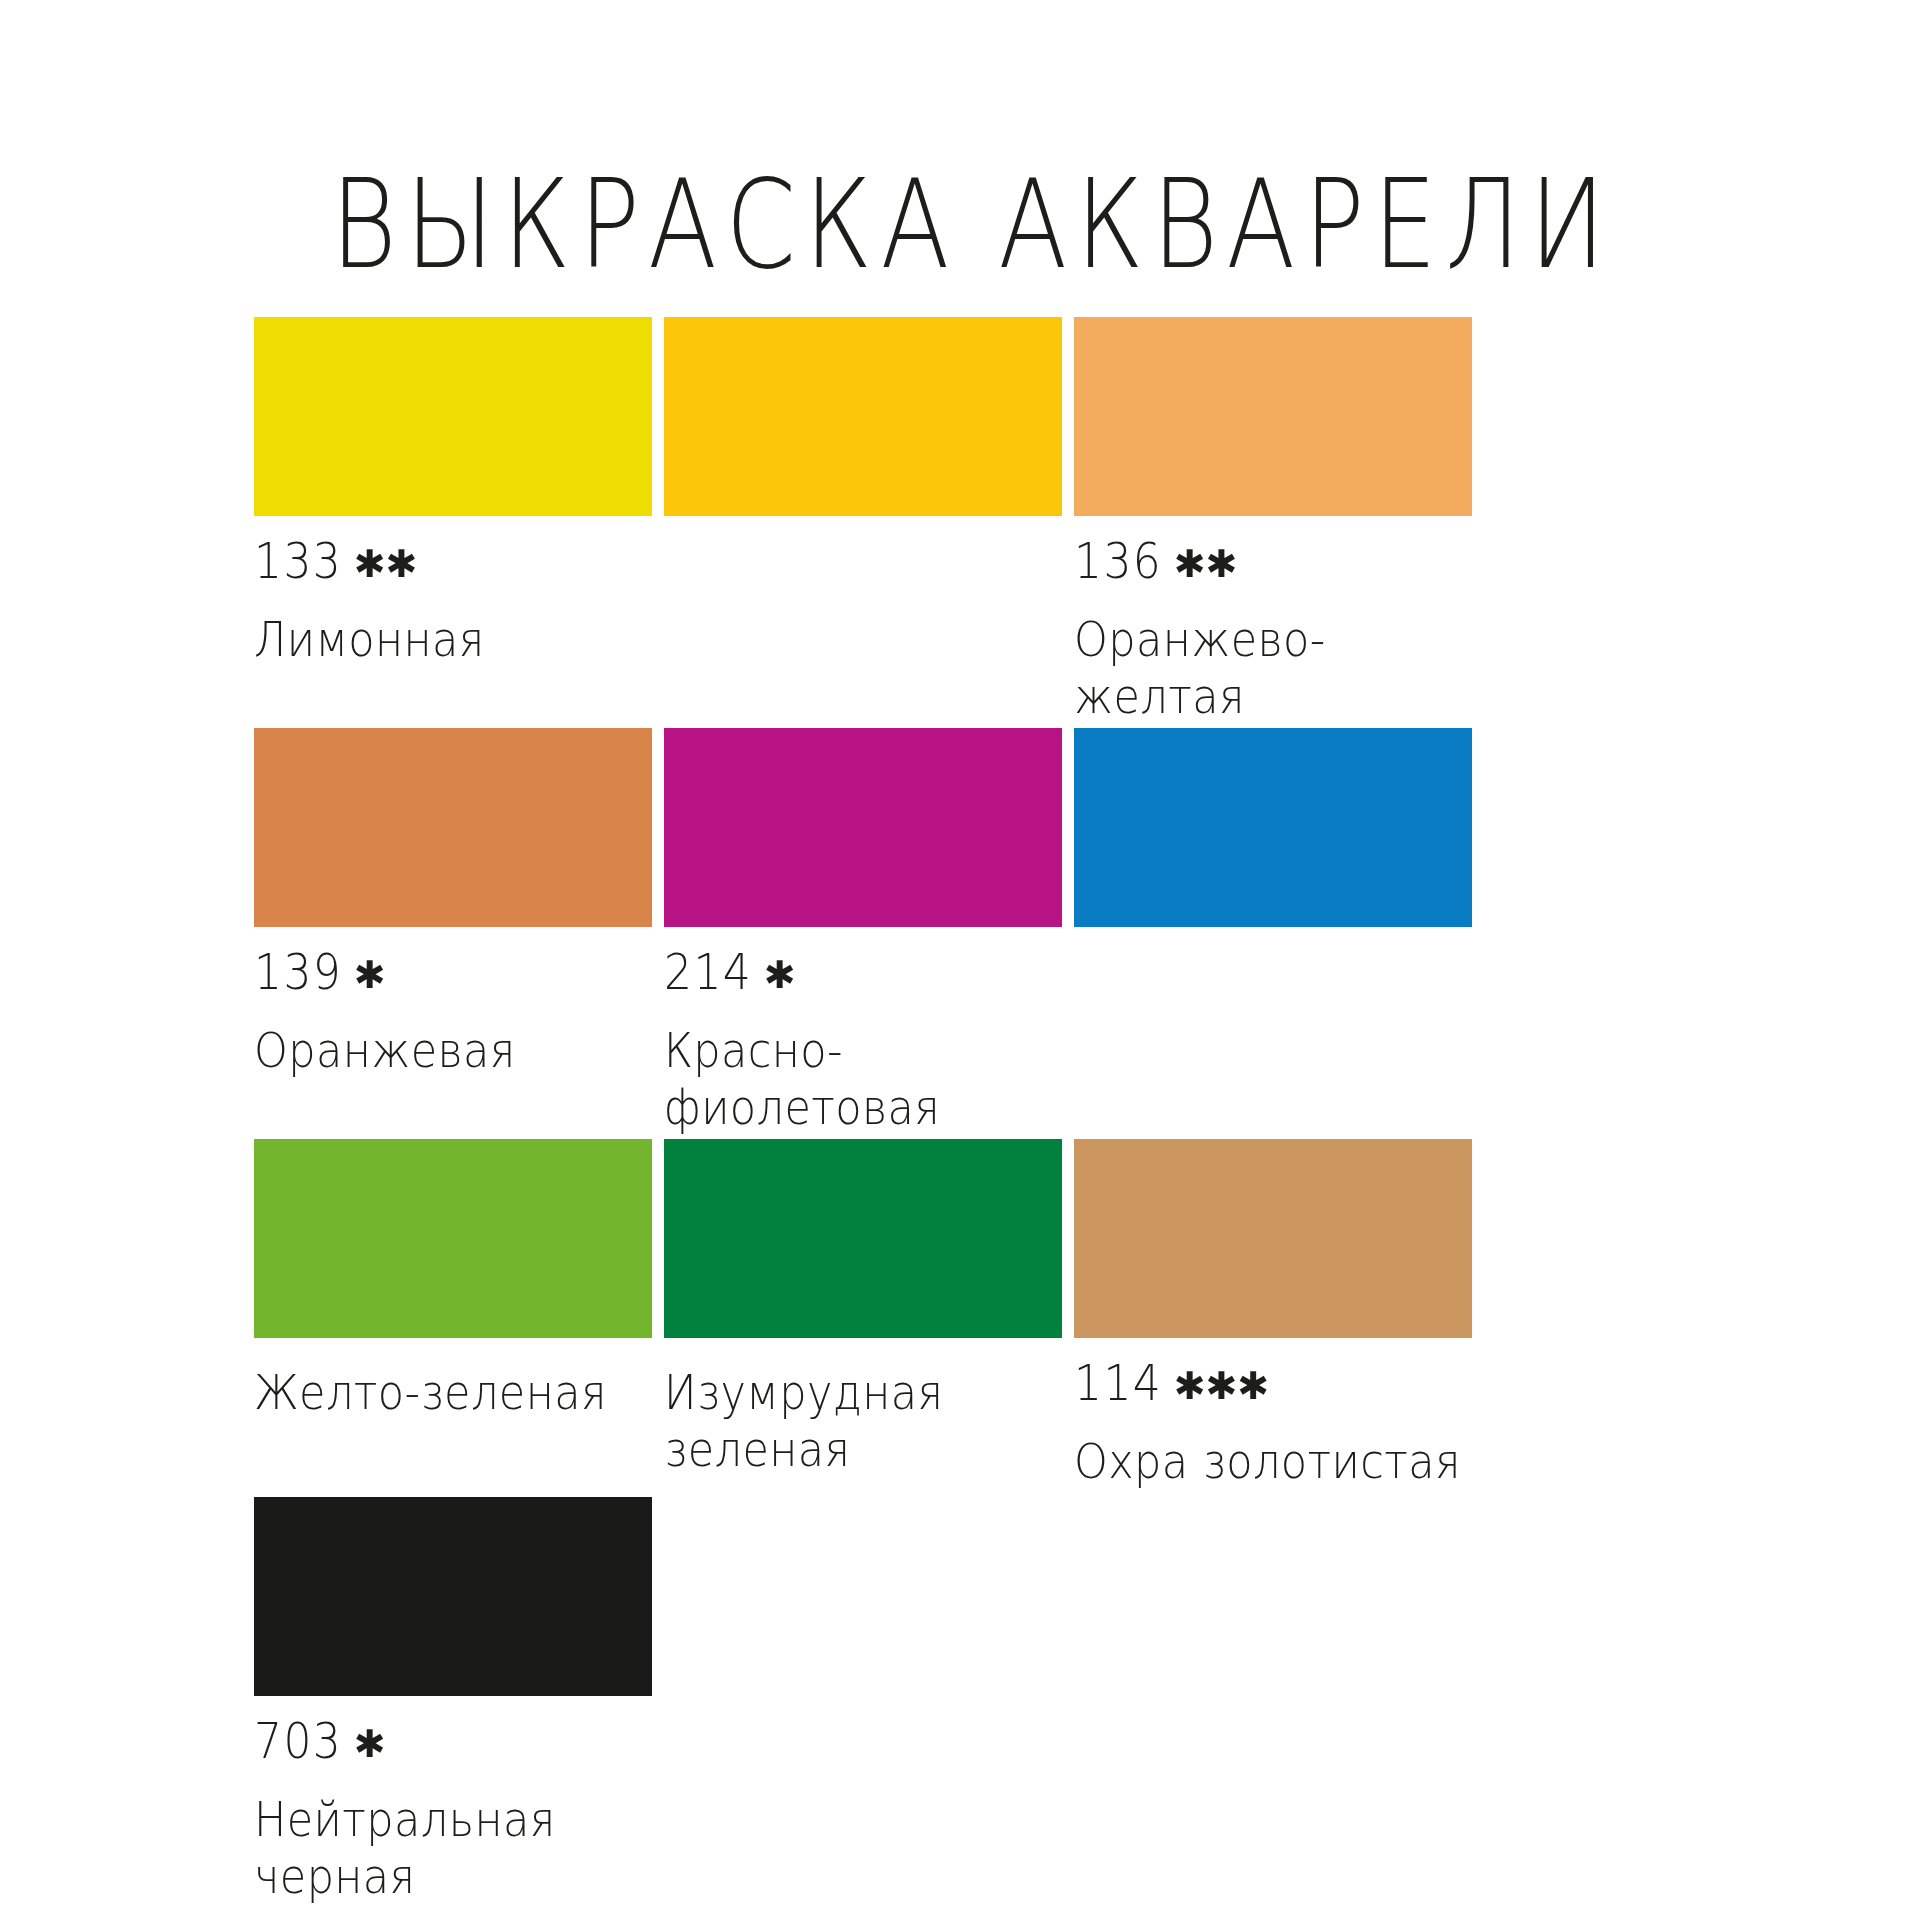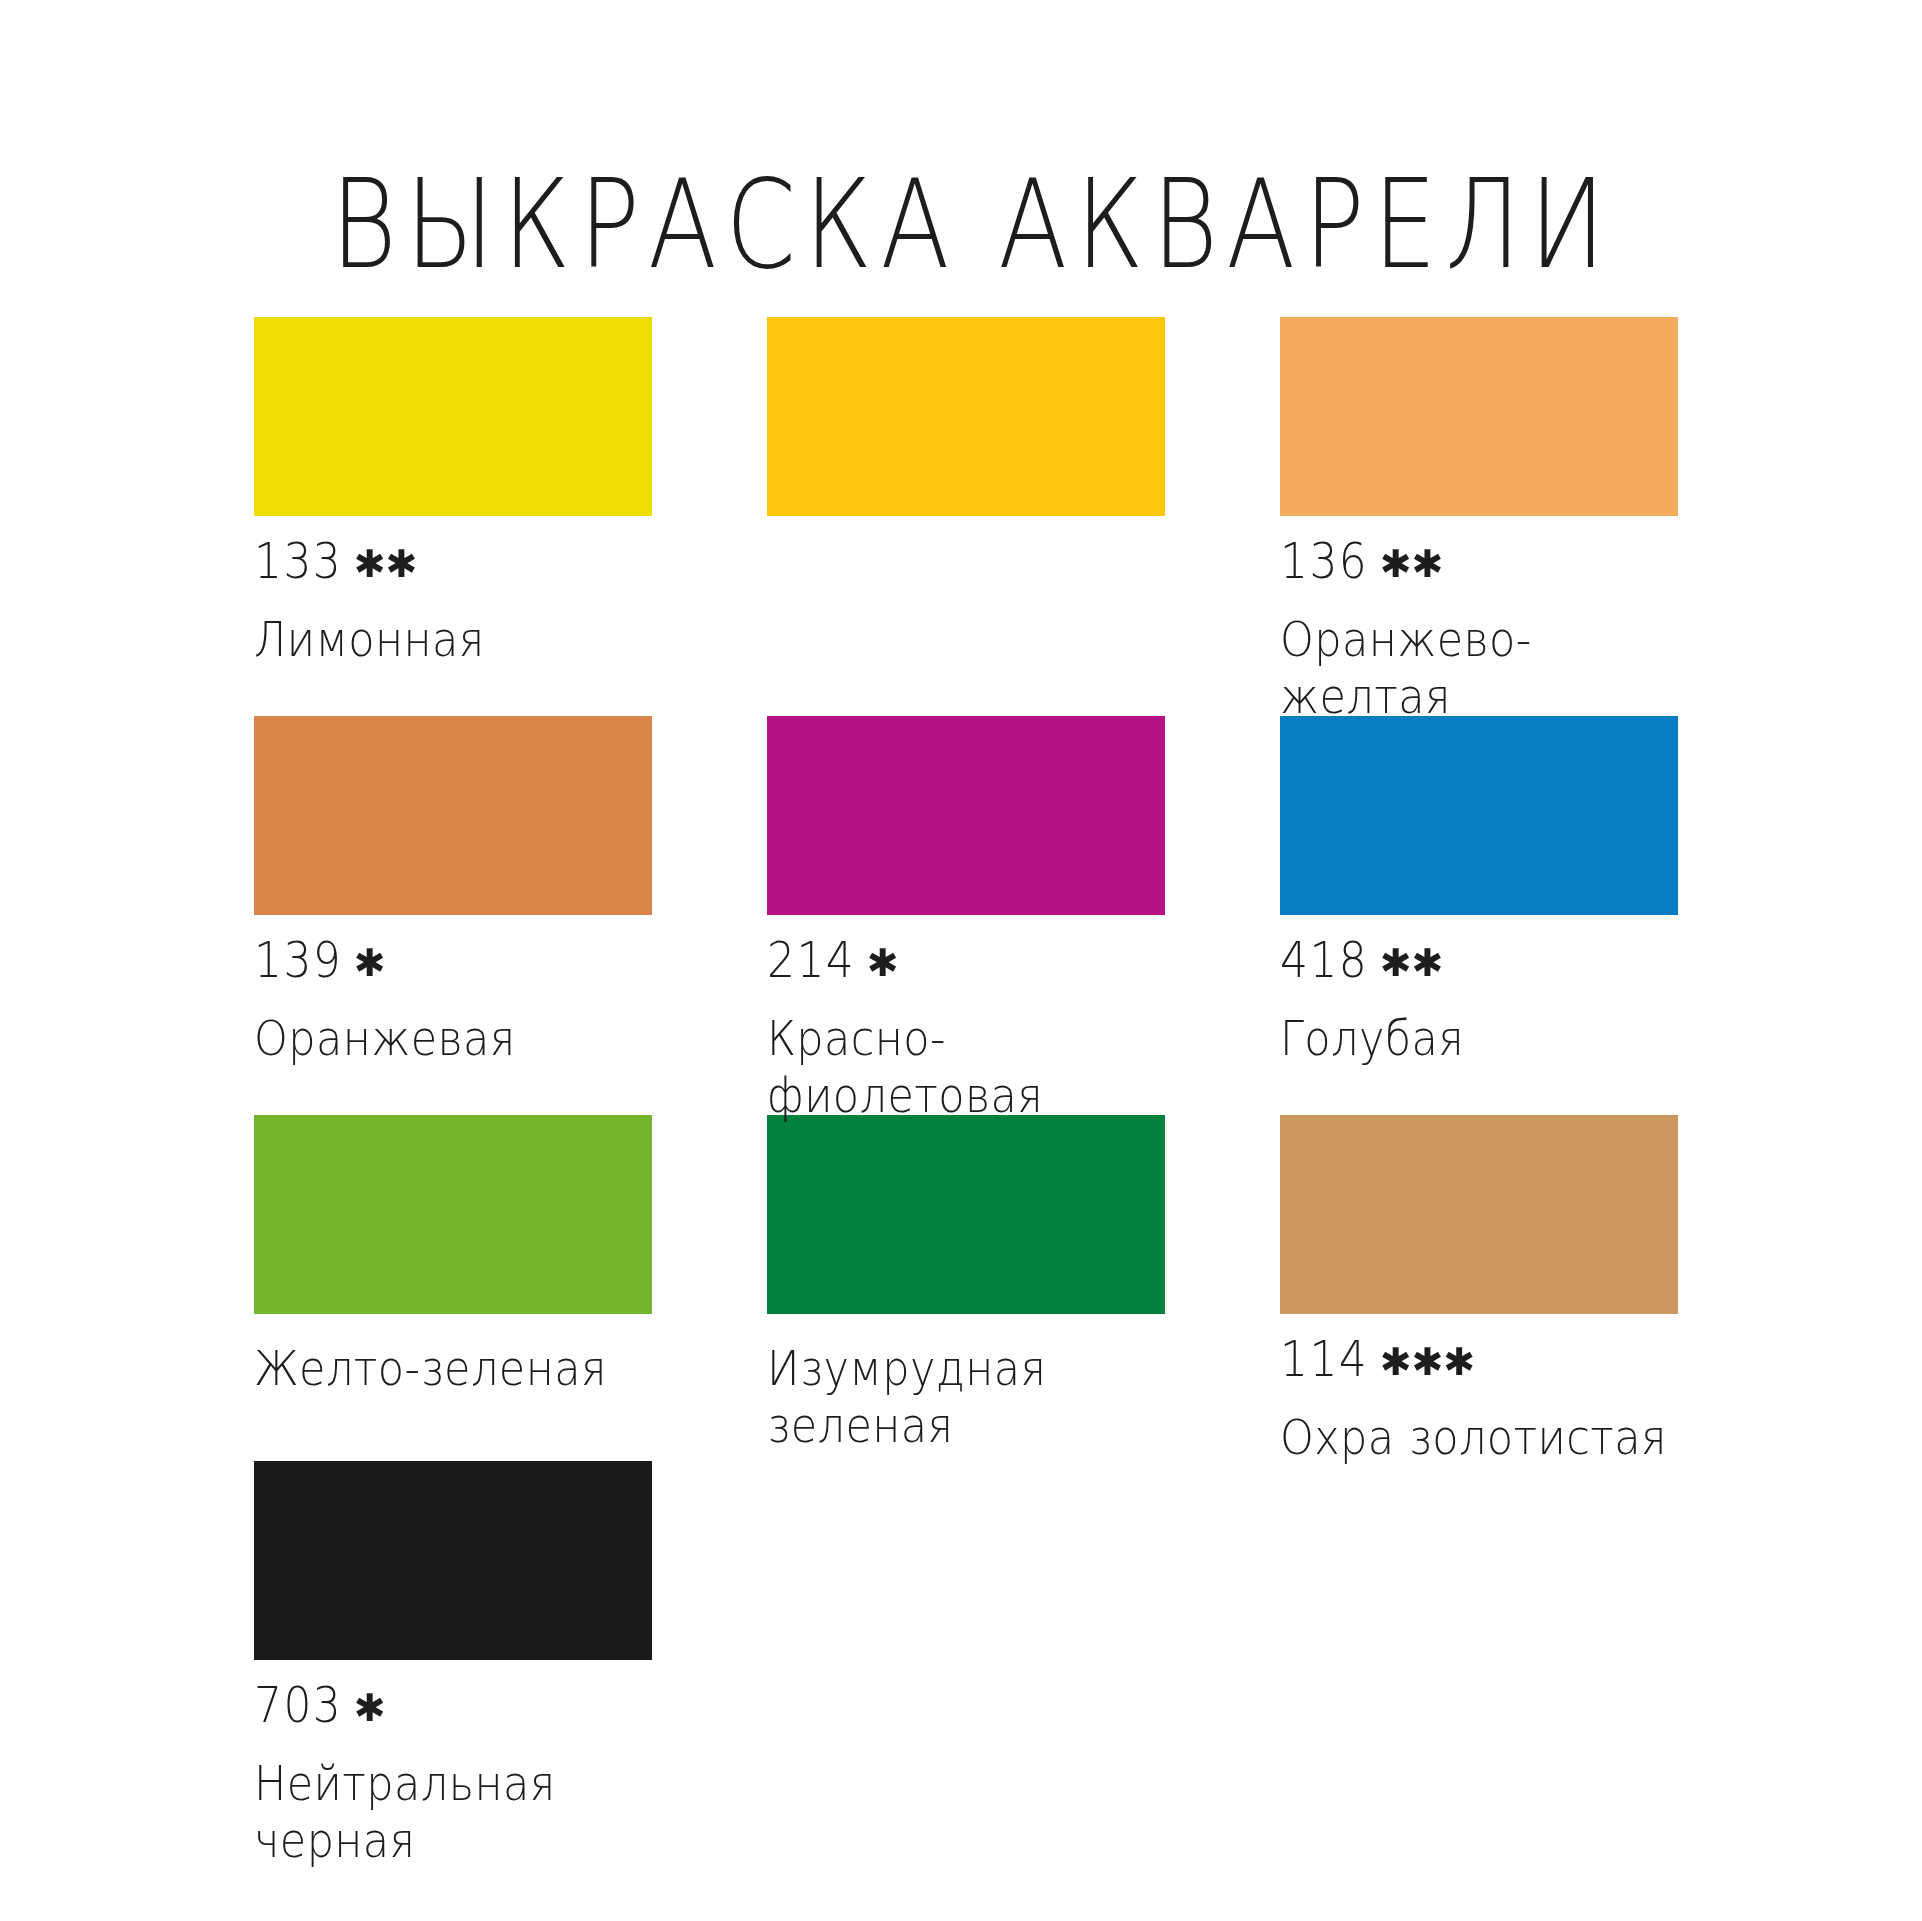--- a/index.html
+++ b/index.html
@@ -49,20 +49,21 @@
   
   .grid {
     position: absolute;
     left: 254px;
     top: 317px;
     width: 1537px;
     display: grid;
     grid-template-columns: repeat(3, 398px);
     column-gap: 115px;
     row-gap: 0px;
+    gap: 12px;
   }
   .cell {
     width: 398px;
     box-sizing: border-box;
   }
 
   .swatch {
     width: 398px;
     height: 199px;
     display: block;
@@ -166,26 +167,20 @@
       <div class="meta">
         <span class="code-line">
           <span class="code">214</span><span class="stars">✱</span>
         </span>
         <span class="name">Красно-фиолетовая</span>
       </div>
     </div>
 
     <div class="cell row-2">
       <div class="swatch" style="background-color: rgb(10, 124, 196);"></div>
-      <div class="meta">
-        <span class="code-line">
-          <span class="code">418</span><span class="stars">✱✱</span>
-        </span>
-        <span class="name">Голубая</span>
-      </div>
     </div>
 
     <div class="cell row-2">
       <div class="swatch" style="background-color: rgb(116, 181, 46);"></div>
       <div class="meta">
         <span class="name">Желто-зеленая</span>
       </div>
     </div>
 
     <div class="cell row-2">

